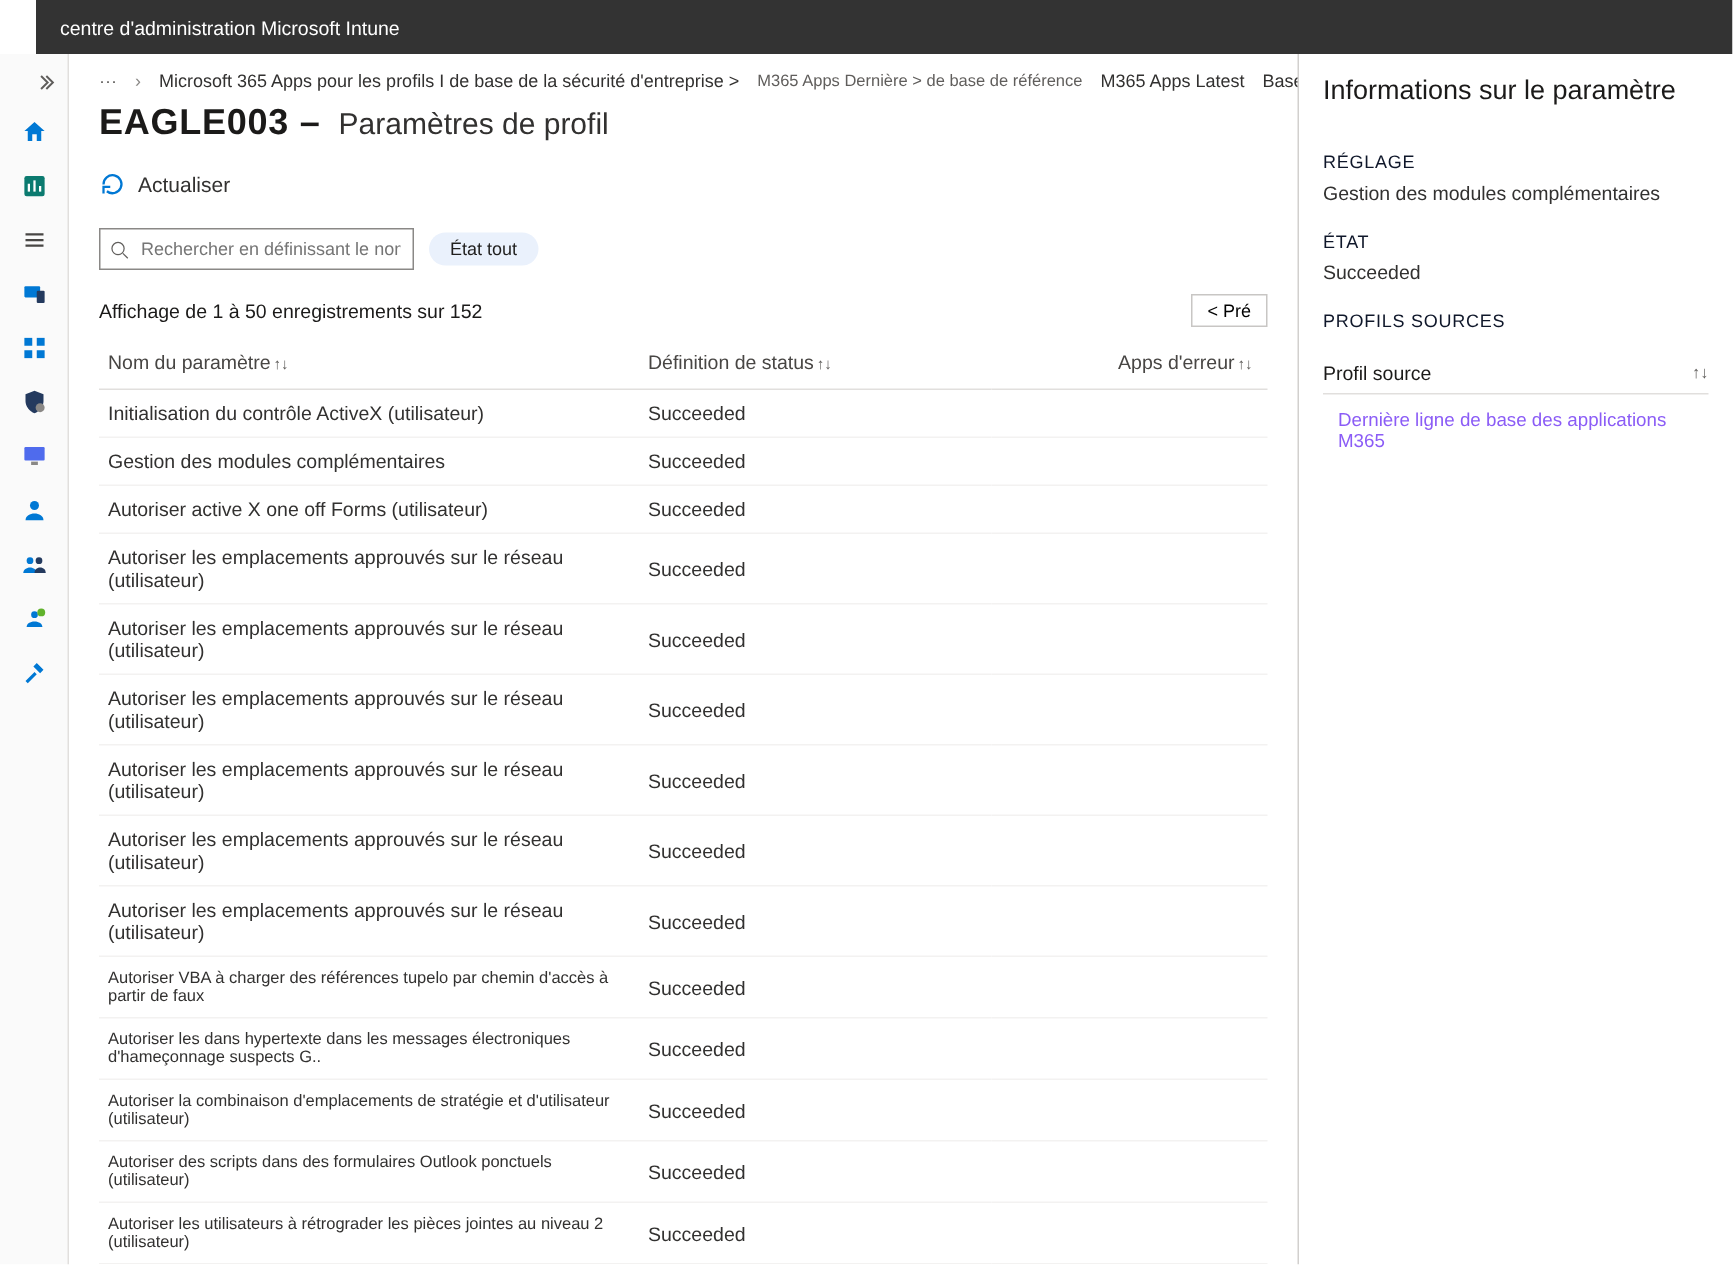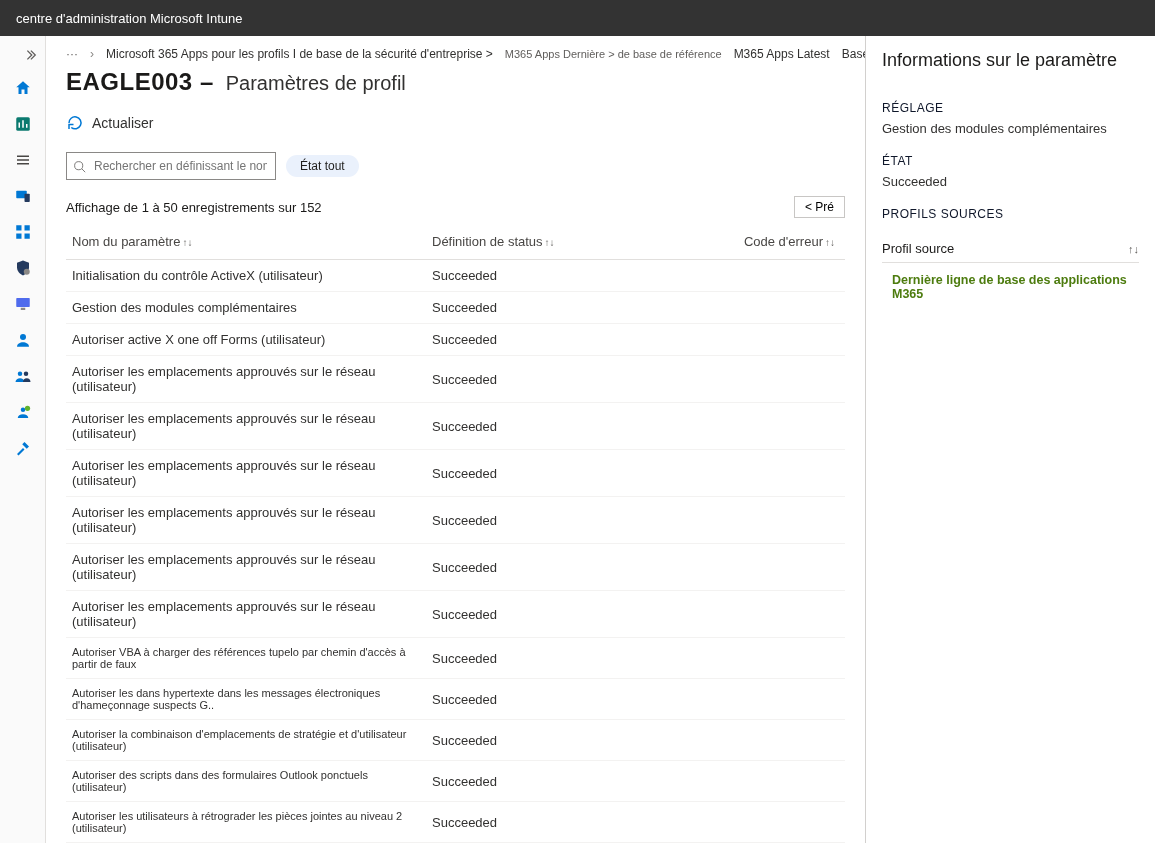--- a/index.html
+++ b/index.html
@@ -9,21 +9,21 @@
     --border: #e1dfdd;
     --blue: #0078d4;
     --light-blue: #eaf1fc;
     --panel-line: #d2d0ce;
   }
   * { box-sizing: border-box; }
   html, body { margin:0; padding:0; height:100%; font-family: "Segoe UI", Arial, sans-serif; font-size:13px; color:var(--text-dark); background:#fff;}
   body { width:1155px; height:843px; overflow:hidden; position:relative; }
 
   
-  .topbar { background:var(--topbar-bg); color:#fff; height:36px; display:flex; align-items:center; padding:0 16px; font-size:13px; }
+  .topbar { background:var(--topbar-bg); color:#fff; height:36px; display:flex; align-items:center; padding:0 16px; font-size:13px;margin-left:24px; }
 
   
   .layout { display:flex; height:calc(100% - 36px); }
 
   
   .sidebar { width:46px; background:#fafafa; border-right:1px solid var(--border); display:flex; flex-direction:column; align-items:center; padding-top:4px; gap:0; }
   .side-toggle { width:100%; height:30px; display:flex; align-items:center; justify-content:flex-end; padding-right:8px; color:#484644; }
   .side-item { width:100%; height:36px; display:flex; align-items:center; justify-content:center; }
   .side-item svg { width:18px; height:18px; }
 
@@ -59,21 +59,21 @@
   tbody tr.small td:first-child { font-size:11px; }
   tbody td:first-child { width:360px; }
   .sort { font-size:10px; color:#605e5c; margin-left:2px;}
 
   
   .info-panel { width:290px; border-left:1px solid var(--panel-line); background:#fff; padding:14px 16px 0 16px; display:flex; flex-direction:column; }
   .info-title { font-size:18px; font-weight:400; margin:0 0 20px 0; }
   .info-label { font-size:12px; letter-spacing:0.5px; color:#0f172a; margin:10px 0 6px 0; }
   .info-value { font-size:13px; color:#323130; margin-bottom:8px;}
   .info-table-head { display:flex; justify-content:space-between; align-items:center; border-bottom:1px solid var(--border); padding:10px 0 6px 0; font-size:13px; margin-top:4px;}
-  .info-row { padding:10px 0 8px 10px; font-size:12.5px; color:#4d7c0f;font-weight:bold; }
+  .info-row { padding:10px 0 8px 10px; font-size:12.5px; color:#8b5cf6; }
   .updown { font-size:11px; color:#605e5c; }
 
   
   .ic-blue { fill:var(--blue); }
   .ic-dark { fill:#484644; }
   .ic-teal { fill:#0b7a6f; }
   .ic-mix1 { fill:#4f6bed; }
   .ic-navy { fill:#243a5e; }
 </style>
 </head>
@@ -202,21 +202,21 @@
       <span>Affichage de 1 à 50 enregistrements sur 152</span>
       <span class="pager">&lt;  Pré</span>
     </div>
 
     <div class="table-wrap">
       <table>
         <thead>
           <tr>
             <th><span>Nom du paramètre</span><span class="sort">↑↓</span></th>
             <th><span>Définition de status</span><span class="sort">↑↓</span></th>
-            <th><span>Code d'erreur</span><span class="sort">↑↓</span></th>
+            <th><span>Apps d'erreur</span><span class="sort">↑↓</span></th>
           </tr>
         </thead>
         <tbody id="rows-body">
             <tr>
               <td>Initialisation du contrôle ActiveX (utilisateur)</td>
               <td>Succeeded</td>
               <td></td>
             </tr>
             <tr>
               <td>Gestion des modules complémentaires</td>

